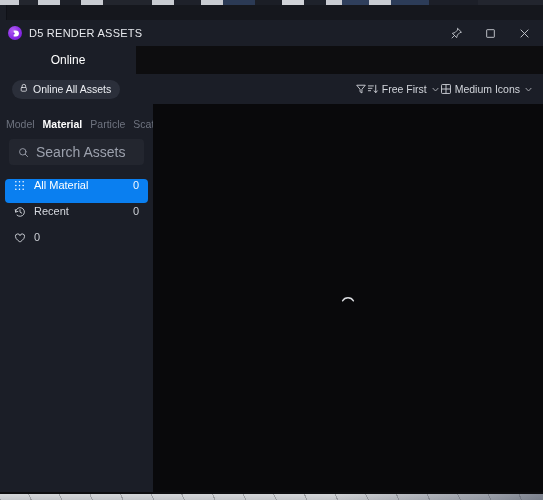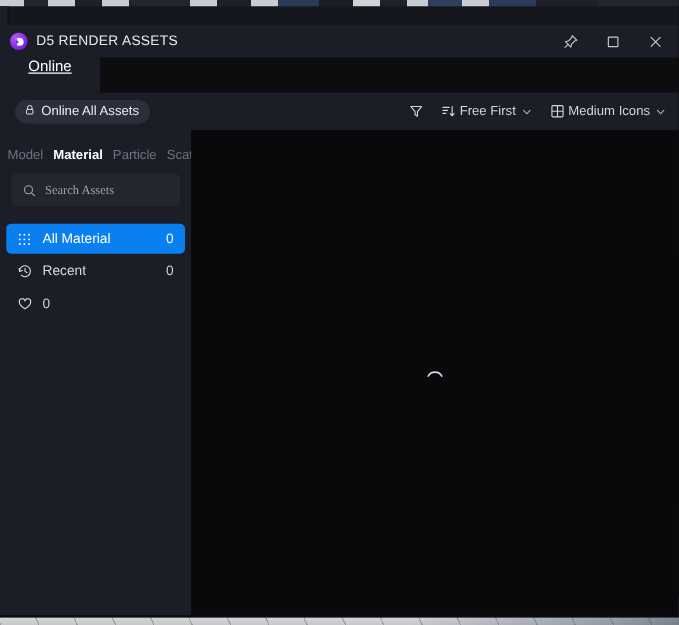--- a/index.html
+++ b/index.html
@@ -147,26 +147,26 @@
   
   #tab-strip {
     height: 28px;
     min-height: 28px;
     background: #0d0d0f;
     display: flex;
     align-items: stretch;
   }
   .main-tab {
     display: flex;
+    align-items: center;
     justify-content: center;
     font-size: 12px;
     color: #c6c9d0;
-    padding: 0 4px;
+    padding: 0 32px;
     min-width: 72px;
-    text-decoration: underline;
   }
   .main-tab.active {
     background: #1b1e27;
     color: #ffffff;
   }
 
   
   #toolbar {
     height: 30px;
     min-height: 30px;
@@ -184,21 +184,20 @@
     gap: 4px;
     padding: 0 9px 0 7px;
     color: #eceef2;
     font-size: 10.5px;
     white-space: nowrap;
   }
   #toolbar-right {
     margin-left: auto;
     display: flex;
     align-items: flex-end;
-    gap: 14px;
   }
   .toolbar-ctl {
     display: flex;
     align-items: center;
     gap: 3px;
     color: #d2d5db;
     font-size: 10.5px;
     white-space: nowrap;
   }
   .toolbar-ctl svg { display: block; flex: 0 0 auto; }
@@ -245,39 +244,39 @@
     align-items: center;
     gap: 7px;
     padding: 0 9px;
   }
   #search-assets-field svg { display: block; flex: 0 0 auto; }
   #search-assets-input {
     background: transparent;
     border: 0;
     outline: none;
     color: #9ca1ad;
-    font-size: 10px;
-    font-family: Liberation Serif, serif;
+    font-size: 14px;
+    font-family: Liberation Sans, sans-serif;
     width: 100%;
     padding: 0;
   }
   #search-assets-input::placeholder { color: #9ca1ad; opacity: 1; }
 
   #sidebar-nav {
     margin-top: 14px;
     padding: 0 5px;
     display: flex;
     flex-direction: column;
     gap: 2px;
   }
   .nav-item {
     height: 24px;
     border-radius: 4px;
     display: flex;
-    align-items: center;
+    align-items: flex-start;
     padding: 0 9px 0 8px;
     color: #d6d9df;
     font-size: 11px;
     gap: 8px;
   }
   .nav-item.selected {
     background: #0a7ff0;
     color: #ffffff;
   }
   .nav-icon {

